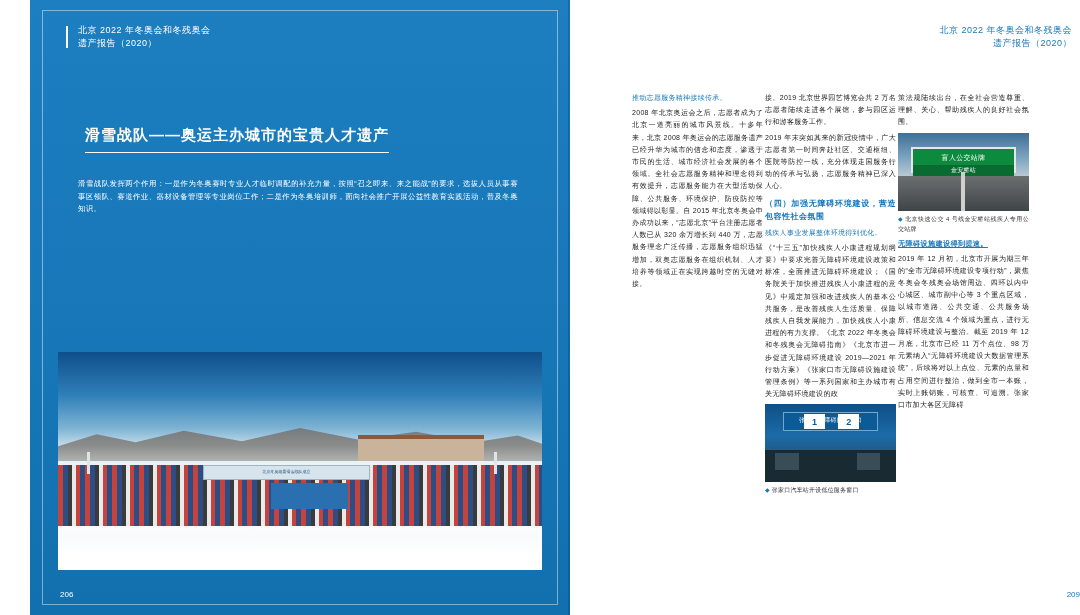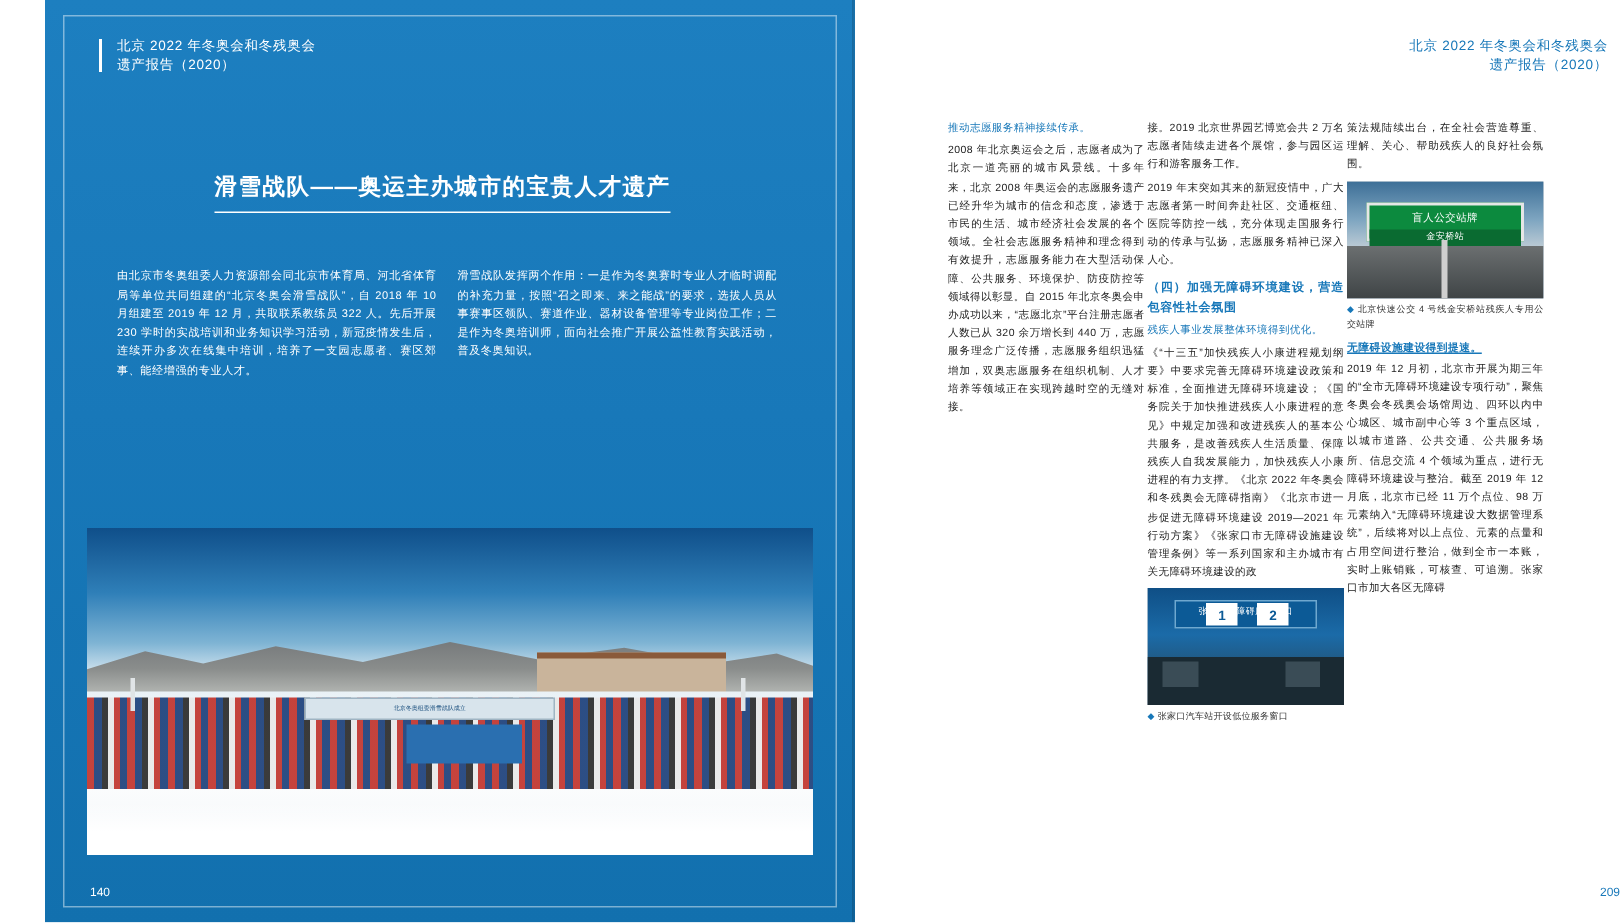--- a/index.html
+++ b/index.html
@@ -42,23 +42,22 @@
     letter-spacing: 0.5px;
   }
   .run-head-left .bar {
     position: absolute;
     left: -12px; top: 2px;
     width: 2px; height: 22px;
     background: #ffffff;
   }
   .title-wrap {
     position: absolute;
-    left: 55px; top: 115px;
+    left: 55px; top: 126px;
     width: 420px;
-    text-align: center;
   }
   .art-title {
     color: #ffffff;
     font-size: 15px;
     font-weight: bold;
     letter-spacing: 1px;
     padding-bottom: 7px;
     border-bottom: 1.5px solid #ffffff;
     display: inline-block;
   }
@@ -158,21 +157,21 @@
     letter-spacing: 0.5px;
   }
   .run-head-right .bar {
     position: absolute;
     right: -12px; top: 2px;
     width: 2px; height: 22px;
     background: #1878b9;
   }
   .rcols {
     position: absolute;
-    left: 62px; top: 80px;
+    left: 62px; top: 92px;
     width: 430px;
     height: 480px;
     display: flex;
     gap: 2px;
   }
   .rcol {
     width: 131px;
     position: relative;
     font-size: 7px;
     line-height: 12.2px;
@@ -254,38 +253,37 @@
       <span class="bar"></span>
       <div>北京 2022 年冬奥会和冬残奥会</div>
       <div>遗产报告（2020）</div>
     </div>
 
     <div class="title-wrap">
       <div class="art-title">滑雪战队——奥运主办城市的宝贵人才遗产</div>
     </div>
 
     <div class="left-cols">
-      <div class="lcol">由北京市冬奥组委人力资源部会同北京市体育局、河北省体育局等单位共同组建的“北京冬奥会滑雪战队”，自 2018 年 10 月组建至 2019 年 12 月，共取联系教练员 322 人。先后开展 230 学时的实战培训和业务知识学习活动，新冠疫情发生后，连续开办多次在线集中培训，培养了一支园志愿者、赛区郊事、能经增强的专业人才。</div>
       <div class="lcol">滑雪战队发挥两个作用：一是作为冬奥赛时专业人才临时调配的补充力量，按照“召之即来、来之能战”的要求，选拔人员从事赛事区领队、赛道作业、器材设备管理等专业岗位工作；二是作为冬奥培训师，面向社会推广开展公益性教育实践活动，普及冬奥知识。</div>
     </div>
 
     <div class="photo">
       <div class="ph-sky"></div>
       <div class="ph-mount"></div>
       <div class="ph-building"></div>
       <div class="ph-snow"></div>
       <div class="ph-crowd"></div>
       <div class="ph-banner">北京冬奥组委滑雪战队成立</div>
       <div class="ph-blue-box"></div>
       <div class="ph-flag" style="left:6%; top:46%;"></div>
       <div class="ph-flag" style="left:90%; top:46%;"></div>
       <div class="ph-fg"></div>
     </div>
 
-    <div class="page-no-left">140</div>
+    <div class="page-no-left">206</div>
   </div>
 
   <div class="gutter"></div>
 
   <div class="right-page">
 
     <div class="run-head-right">
       <span class="bar"></span>
       <div>北京 2022 年冬奥会和冬残奥会</div>
       <div>遗产报告（2020）</div>

